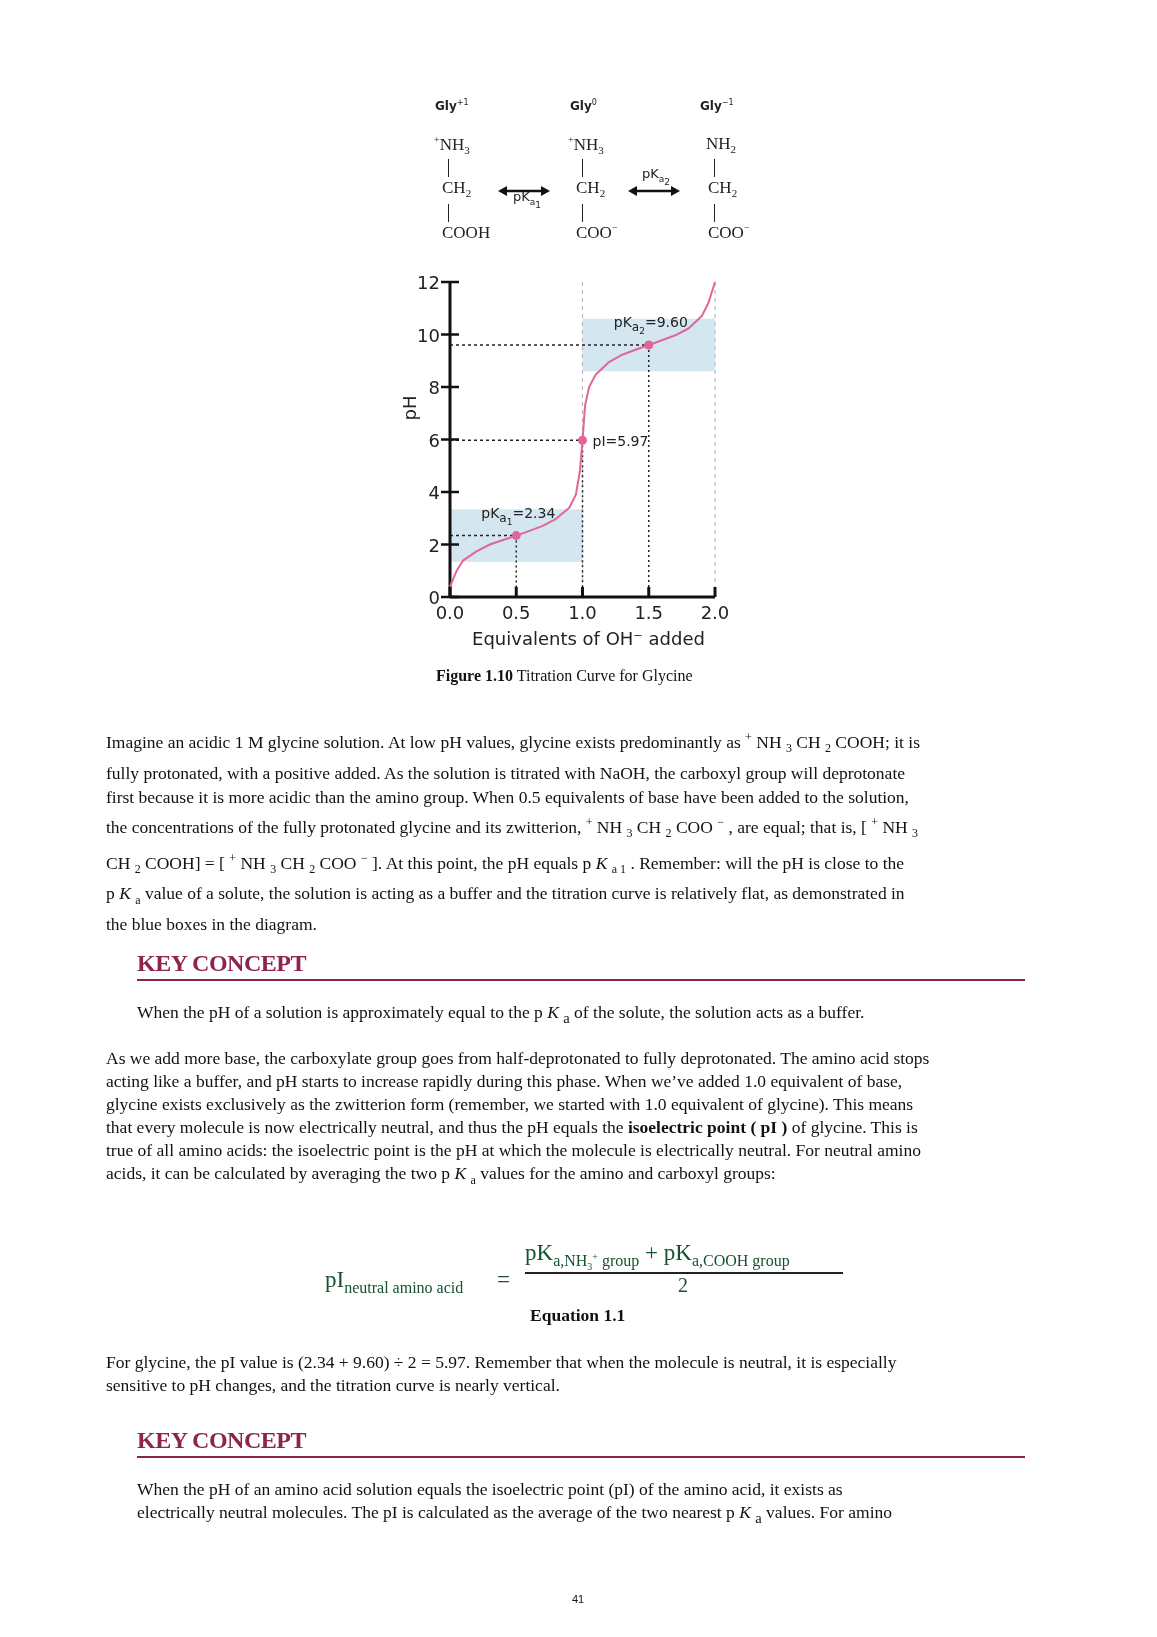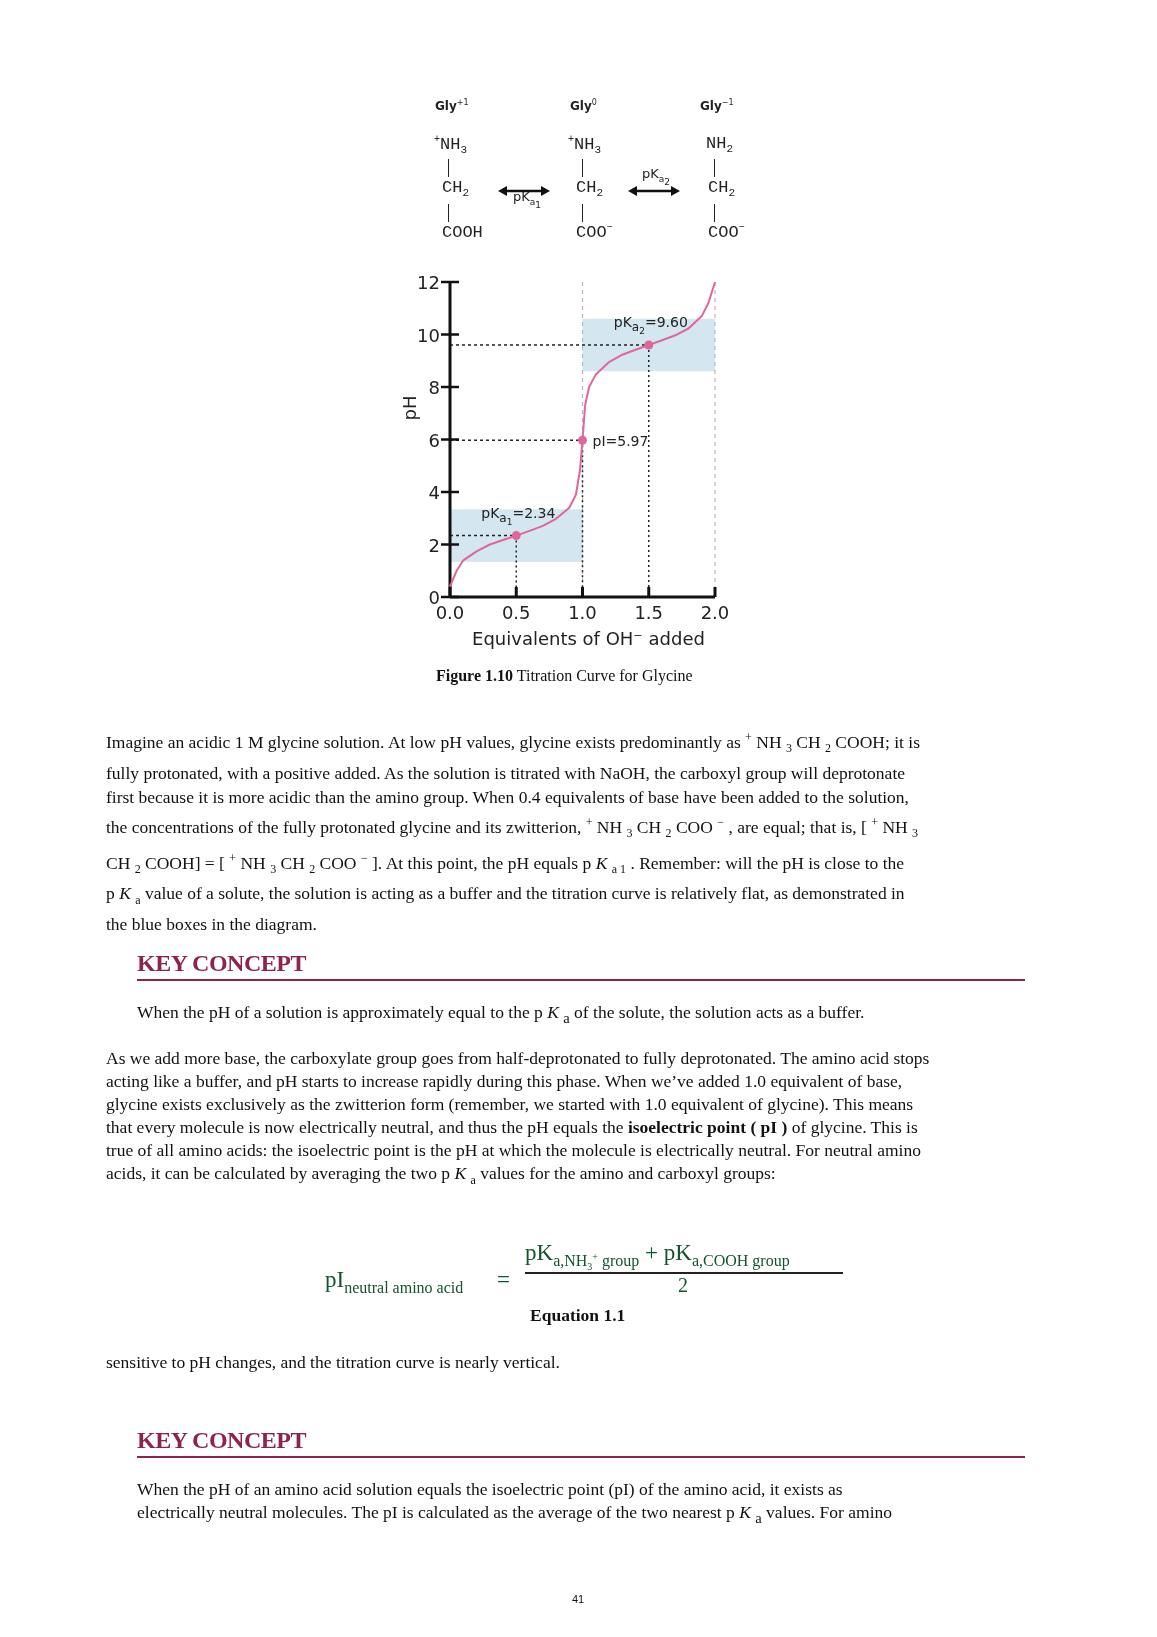--- a/index.html
+++ b/index.html
@@ -1,18 +1,18 @@
 <!DOCTYPE html>
 <html><head>
 <meta charset="utf-8">
 <style>
   html, body { margin:0; padding:0; background:#ffffff; }
   body { width:1157px; height:1637px; position:relative; overflow:hidden; font-family:"Liberation Serif", serif; color:#111; }
   .abs { position:absolute; }
-  .struct { position:absolute; font-family:Liberation Mono, monospace; font-size:17px; color:#222; }
+  .struct { position:absolute; font-family:Liberation Serif, serif; font-size:17px; color:#222; }
   .struct .ln { position:absolute; left:14px; width:1.3px; background:#222; }
   .struct sub { font-size:11px; }
   .struct sup { font-size:10px; }
   .glyname { position:absolute; font-family:"DejaVu Sans", sans-serif; font-size:12px; font-weight:bold; color:#222; }
   .glyname sup { font-size:8px; font-weight:normal; }
   .arrowlbl { position:absolute; font-family:"DejaVu Sans", sans-serif; font-size:13px; color:#222; }
   .arrowlbl sub { font-size:9px; }
   .para { position:absolute; left:106px; width:955px; font-size:17.5px; line-height:23.5px; text-align:left; }
   .para sub, .para sup { font-size:12px; }
   .kc-title { position:absolute; left:137px; color:#8e2350; font-size:24px; font-weight:bold; letter-spacing:-0.5px; }
@@ -131,21 +131,21 @@
       <text x="592.5" y="446.2875" font-size="14" fill="#222"><tspan>pI</tspan><tspan>=5.97</tspan></text>
       <text x="613.75" y="327" font-size="14" fill="#222"><tspan>pK</tspan><tspan dy="4" font-size="12">a</tspan><tspan dy="3" font-size="9">2</tspan><tspan dy="-7">=9.60</tspan></text>
     </g>
 </svg>
 
 <div class="fig-cap"><b>Figure 1.10</b><span> Titration Curve for Glycine</span></div>
 
 <div class="para" id="p1" style="top:725px;line-height:24.5px;">
     <div><span>Imagine an acidic 1 M glycine solution. At low pH values, glycine exists predominantly as </span><sup>+</sup><span> NH </span><sub>3</sub><span> CH </span><sub>2</sub><span> COOH; it is</span></div>
     <div><span>fully protonated, with a positive added. As the solution is titrated with NaOH, the carboxyl group will deprotonate</span></div>
-    <div><span>first because it is more acidic than the amino group. When 0.4 equivalents of base have been added to the solution,</span></div>
+    <div><span>first because it is more acidic than the amino group. When 0.5 equivalents of base have been added to the solution,</span></div>
     <div><span>the concentrations of the fully protonated glycine and its zwitterion, </span><sup>+</sup><span> NH </span><sub>3</sub><span> CH </span><sub>2</sub><span> COO </span><sup>−</sup><span> , are equal; that is, [ </span><sup>+</sup><span> NH </span><sub>3</sub></div>
     <div><span>CH </span><sub>2</sub><span> COOH] = [ </span><sup>+</sup><span> NH </span><sub>3</sub><span> CH </span><sub>2</sub><span> COO </span><sup>−</sup><span> ]. At this point, the pH equals p </span><i>K</i><span> </span><sub>a 1</sub><span> . Remember: will the pH is close to the</span></div>
     <div><span>p </span><i>K</i><span> </span><sub>a</sub><span> value of a solute, the solution is acting as a buffer and the titration curve is relatively flat, as demonstrated in</span></div>
     <div><span>the blue boxes in the diagram.</span></div>
   </div>
 
 <div class="kc-title" style="top:950px;">KEY CONCEPT</div>
 <div class="kc-rule" style="top:979px;"></div>
 <div class="kc-text" style="top:1001px;"><span>When the pH of a solution is approximately equal to the p </span><i>K</i> <sub>a</sub><span> of the solute, the solution acts as a buffer.</span></div>
 
@@ -161,20 +161,21 @@
 <div>
   <div class="eq" style="left:325px;top:1267px;font-size:23px;"><span>pI</span><sub style="font-size:16px;margin-top:30px;">neutral amino acid</sub></div>
   <div class="eq" style="left:497px;top:1267px;font-size:23px;">=</div>
   <div class="eq" style="left:525px;top:1240px;font-size:23px;white-space:nowrap;"><span>pK</span><sub style="font-size:16px;"><span>a,NH</span><sub style="font-size:10px;">3</sub><sup style="font-size:10px;">+</sup><span> group</span></sub> <span>+</span> <span>pK</span><sub style="font-size:16px;">a,COOH group</sub></div>
   <div class="abs" style="left:525px;top:1272px;width:318px;height:2px;background:#222;"></div>
   <div class="eq" style="left:678px;top:1274px;font-size:20px;">2</div>
   <div class="eq" style="left:530px;top:1305px;font-size:17.5px;font-weight:bold;color:#111;">Equation 1.1</div>
 </div>
 
 <div class="para" id="p3" style="top:1351px;line-height:23px;">
+    <div><span>For glycine, the pI value is (2.34 + 9.60) ÷ 2 = 5.97. Remember that when the molecule is neutral, it is especially</span></div>
     <div><span>sensitive to pH changes, and the titration curve is nearly vertical.</span></div>
   </div>
 
 <div class="kc-title" style="top:1427px;">KEY CONCEPT</div>
 <div class="kc-rule" style="top:1456px;"></div>
 <div class="kc-text" id="kc2" style="top:1478px;">
     <div><span>When the pH of an amino acid solution equals the isoelectric point (pI) of the amino acid, it exists as</span></div>
     <div><span>electrically neutral molecules. The pI is calculated as the average of the two nearest p </span><i>K</i><span> </span><sub>a</sub><span> values. For amino</span></div>
   </div>
 

